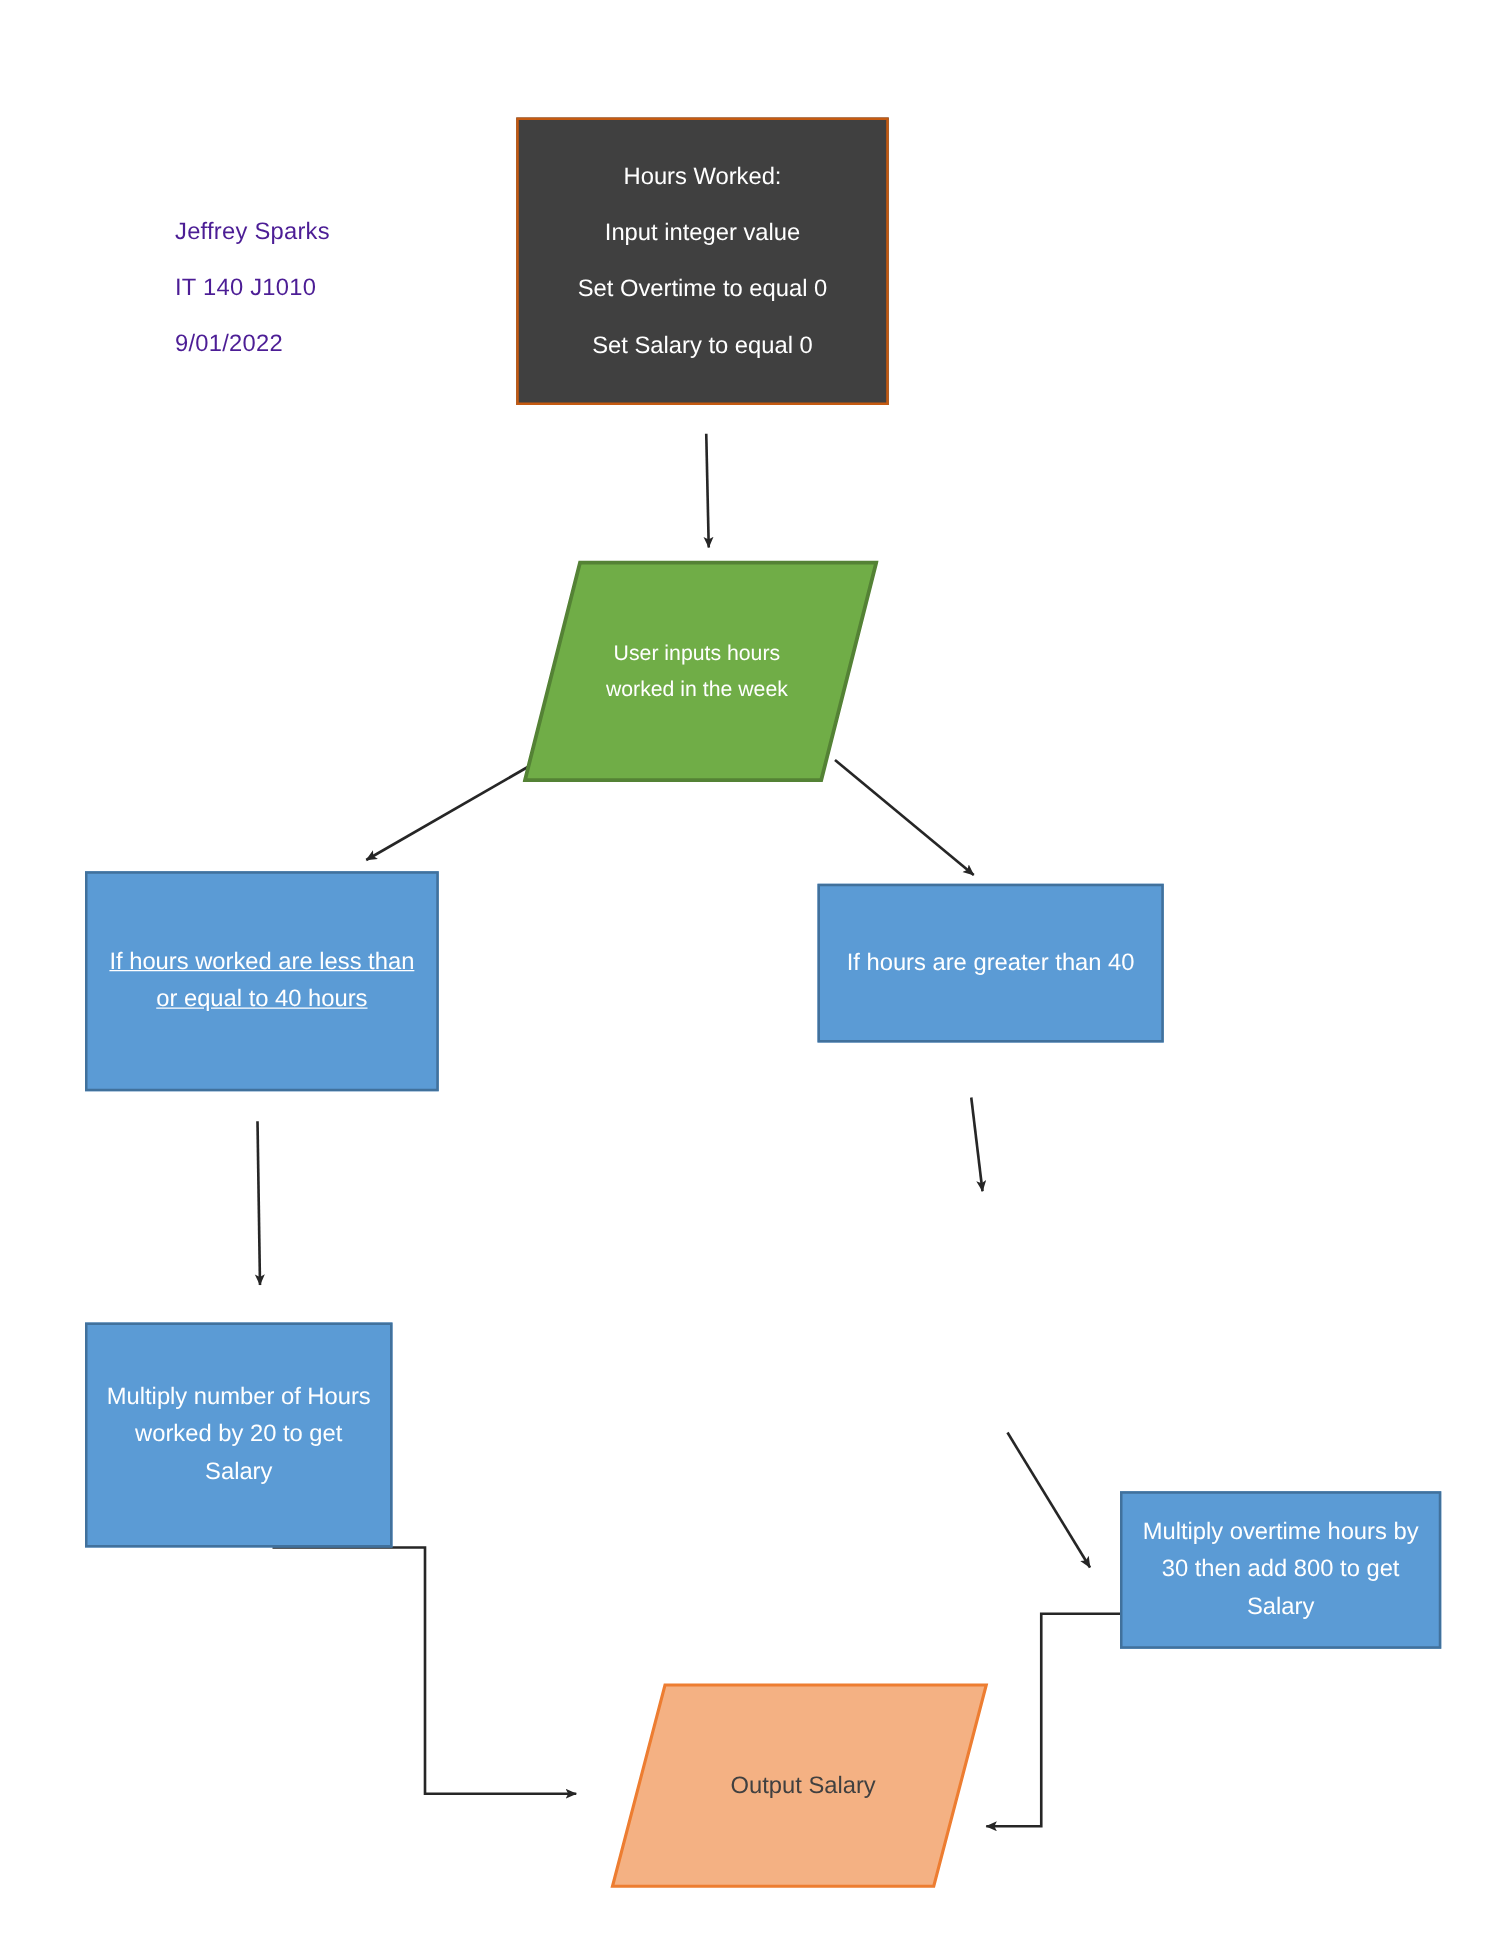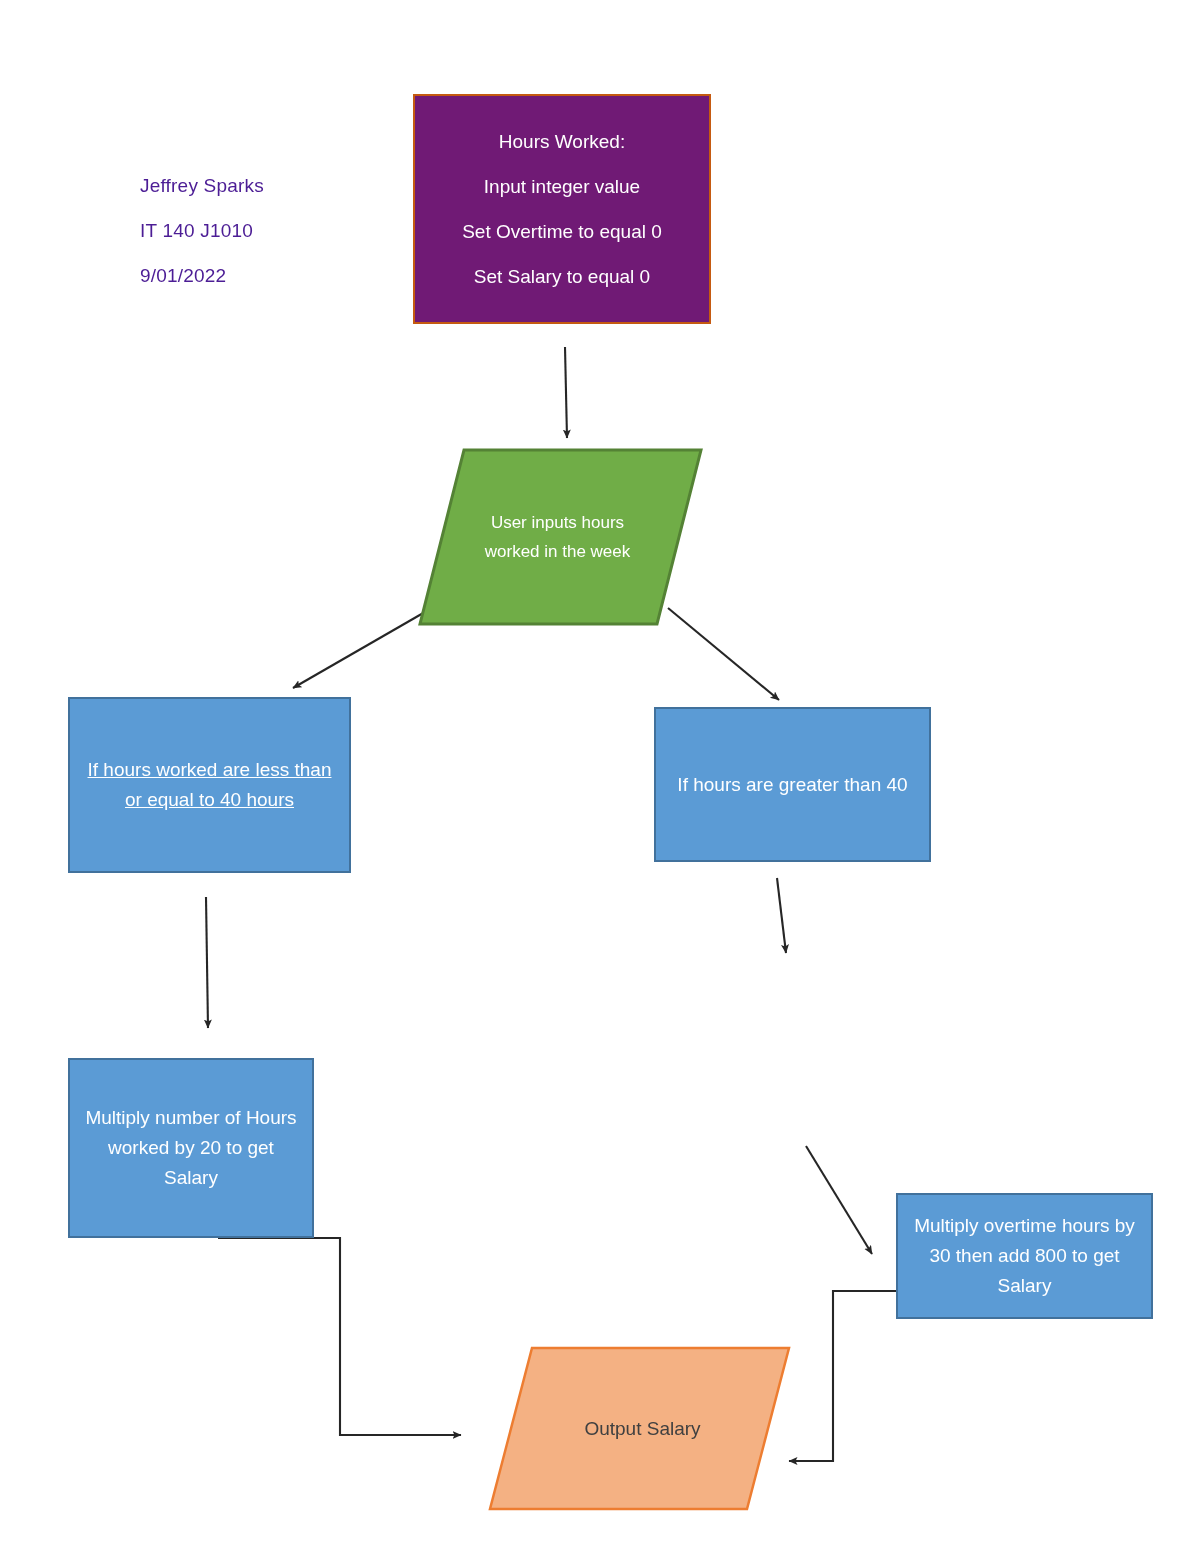--- a/index.html
+++ b/index.html
@@ -34,21 +34,21 @@
     justify-content: center;
     text-align: center;
   }
   .node .txt {
     width: 100%;
     padding: 0 8px;
     box-sizing: border-box;
     white-space: pre-line;
   }
   .proc-orange {
-    background: #701a75;
+    background: #404040;
     border: 2px solid #C55A11;
     color: #ffffff;
     font-size: 19px;
     line-height: 45px;
   }
   .proc-blue {
     background: #5B9BD5;
     border: 2px solid #41719C;
     color: #ffffff;
     font-size: 19px;
@@ -157,21 +157,21 @@
     <svg class="para-shape" viewBox="0 0 285 178" preserveAspectRatio="none">
       <polygon points="46,2 283,2 239,176 2,176" fill="#70AD47" stroke="#548235" stroke-width="3"></polygon>
     </svg>
     <div class="txt" style="padding:0 58px 0 52px;">User inputs hours worked in the week</div>
   </div>
 
   <div class="node proc-blue" style="left:68px; top:697px; width:283px; height:176px; z-index:10;">
     <div class="txt" style="padding:0 12px;text-decoration:underline;">If hours worked are less than or equal to 40 hours</div>
   </div>
 
-  <div class="node proc-blue" style="left:654px; top:707px; width:277px; height:155px; z-index:10;">
+  <div class="node proc-blue" style="left:654px; top:707px; width:277px; height:127px; z-index:10;">
     <div class="txt">If hours are greater than 40</div>
   </div>
 
 
   <div class="node proc-blue" style="left:68px; top:1058px; width:246px; height:180px; z-index:10;">
     <div class="txt" style="padding:0 10px;">Multiply number of Hours worked by 20 to get Salary</div>
   </div>
 
   <div class="node proc-blue" style="left:896px; top:1193px; width:257px; height:126px; z-index:10;">
     <div class="txt" style="padding:0 6px;">Multiply overtime hours by 30 then add 800 to get Salary</div>

